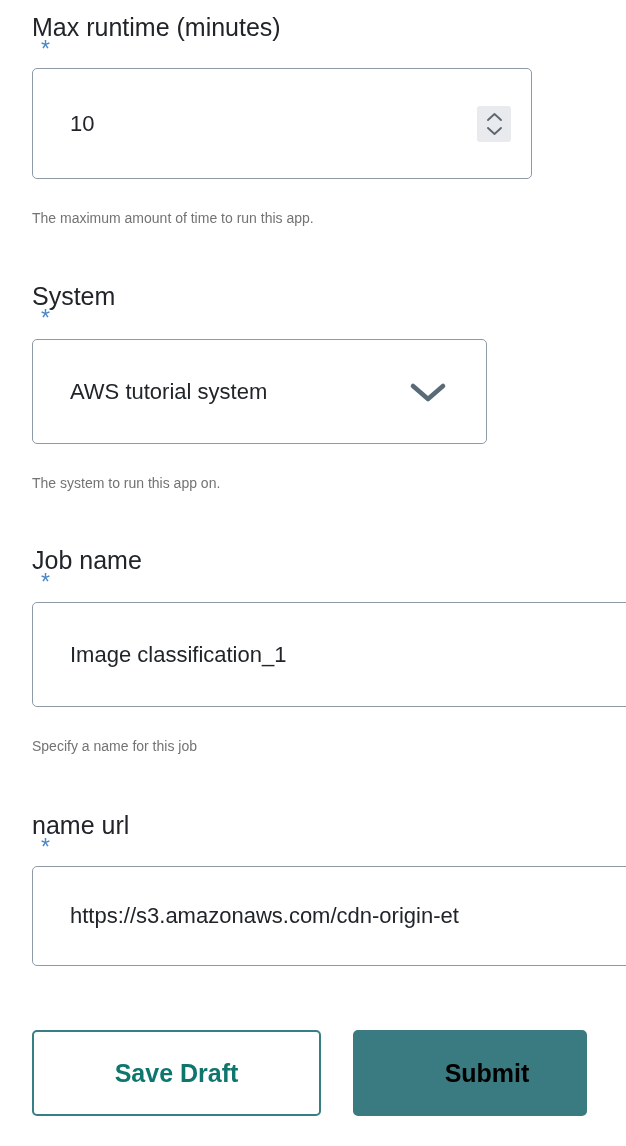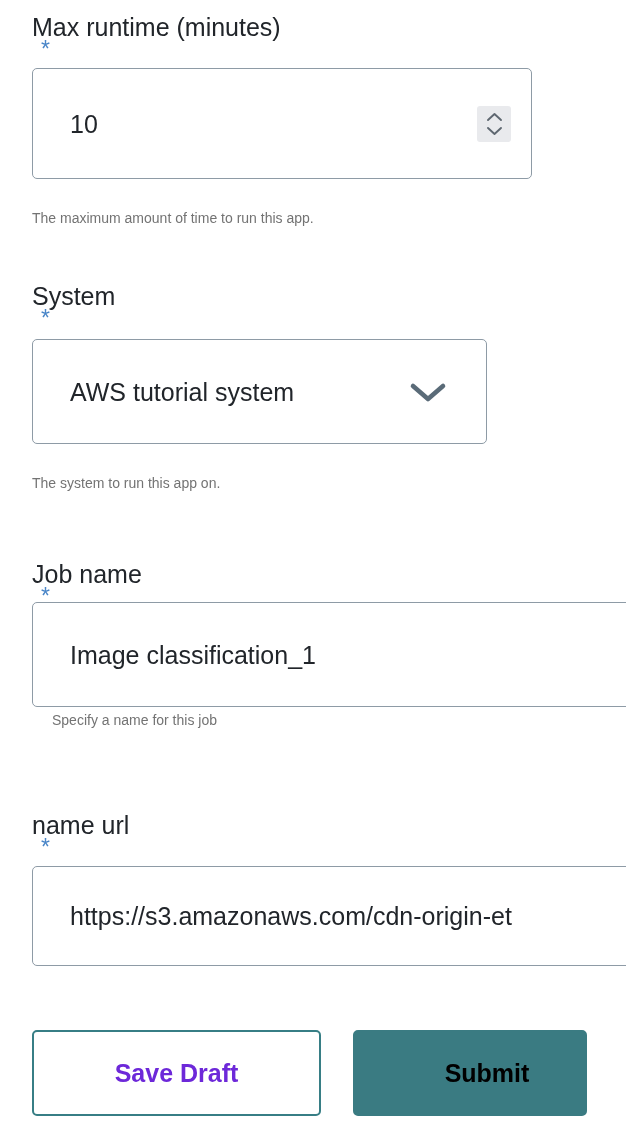--- a/index.html
+++ b/index.html
@@ -55,21 +55,21 @@
   
   .input-box {
     border: 1.6px solid #8e9ba6;
     border-radius: 5px;
     background: #ffffff;
     position: relative;
     display: flex;
     align-items: center;
   }
   .input-value {
-    font-size: 25px;
+    font-size: 22px;
     line-height: 30px;
     color: #21252a;
     padding-left: 37px;
     white-space: nowrap;
     overflow: hidden;
   }
 
   
   .spinner {
     position: absolute;
@@ -104,41 +104,41 @@
     font-weight: bold;
     display: flex;
     align-items: center;
     justify-content: center;
     cursor: pointer;
     font-family: "Liberation Sans", sans-serif;
   }
   .btn-outline {
     background: #ffffff;
     border: 2.5px solid #377e85;
-    color: #6d28d9;
+    color: #0f766e;
   }
   .btn-solid {
     background: #3a7b82;
     border: 2.5px solid #3a7b82;
     color: #000000;
     padding-left: 34px;
   }
 
   
   #lbl-maxruntime { position: absolute; left: 32px; top: 12px; }
   #in-maxruntime  { position: absolute; left: 32px; top: 68px; width: 500px; height: 111px; }
   #hlp-maxruntime { position: absolute; left: 32px; top: 205px; }
 
   #lbl-system { position: absolute; left: 32px; top: 281px; }
   #in-system  { position: absolute; left: 32px; top: 339px; width: 455px; height: 105px; }
   #hlp-system { position: absolute; left: 32px; top: 470px; }
 
-  #lbl-jobname { position: absolute; left: 32px; top: 559px; text-align: right; }
+  #lbl-jobname { position: absolute; left: 32px; top: 545px; text-align: right; }
   #in-jobname  { position: absolute; left: 32px; top: 602px; width: 640px; height: 105px; }
-  #hlp-jobname { position: absolute; left: 32px; top: 707px; margin-left: 20px; }
+  #hlp-jobname { position: absolute; left: 32px; top: 733px; }
 
   #lbl-imageurl { position: absolute; left: 32px; top: 810px; }
   #in-imageurl  { position: absolute; left: 32px; top: 866px; width: 640px; height: 100px; }
 
   #btn-savedraft { position: absolute; left: 32px; top: 1030px; width: 289px; height: 86px; }
   #btn-submit    { position: absolute; left: 353px; top: 1030px; width: 234px; height: 86px; }
 </style>
 </head>
 <body>
 

